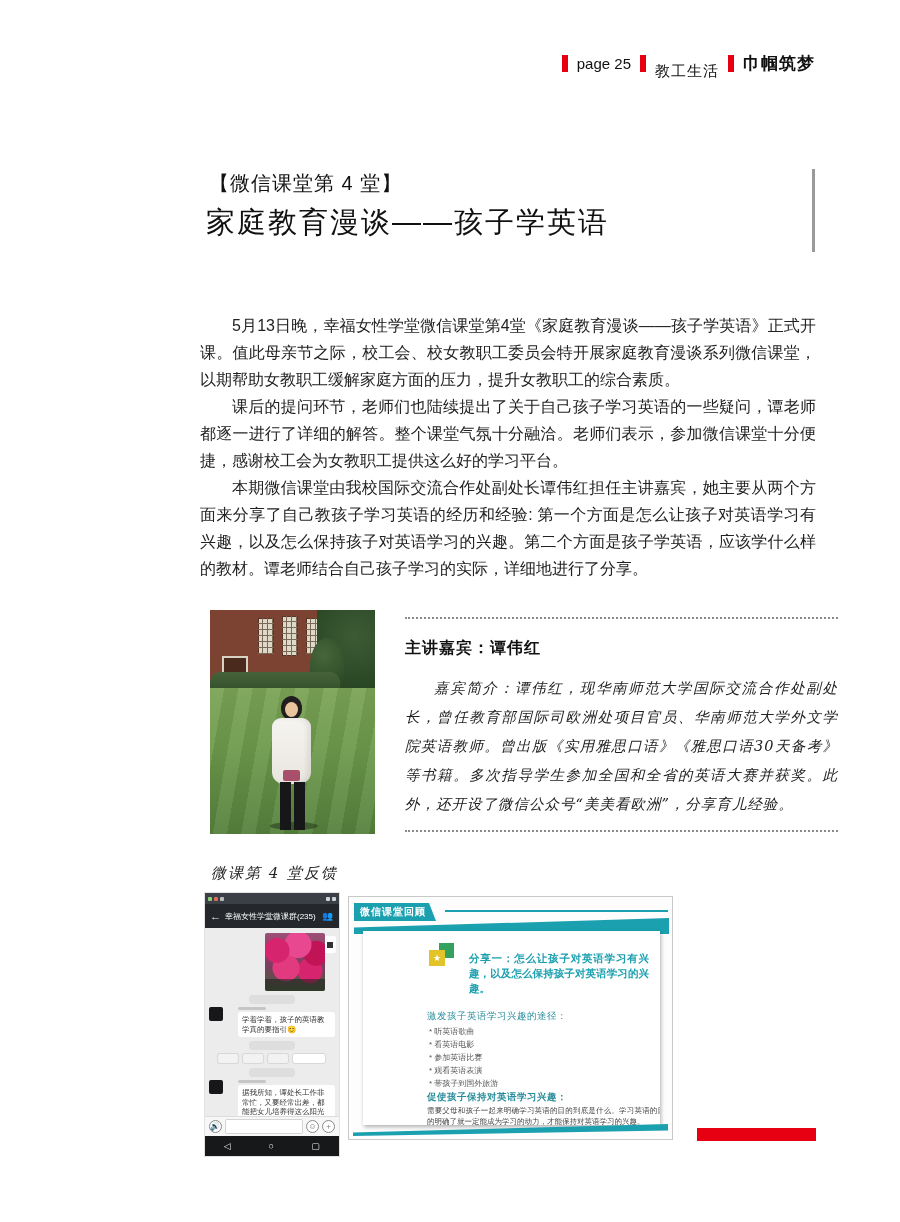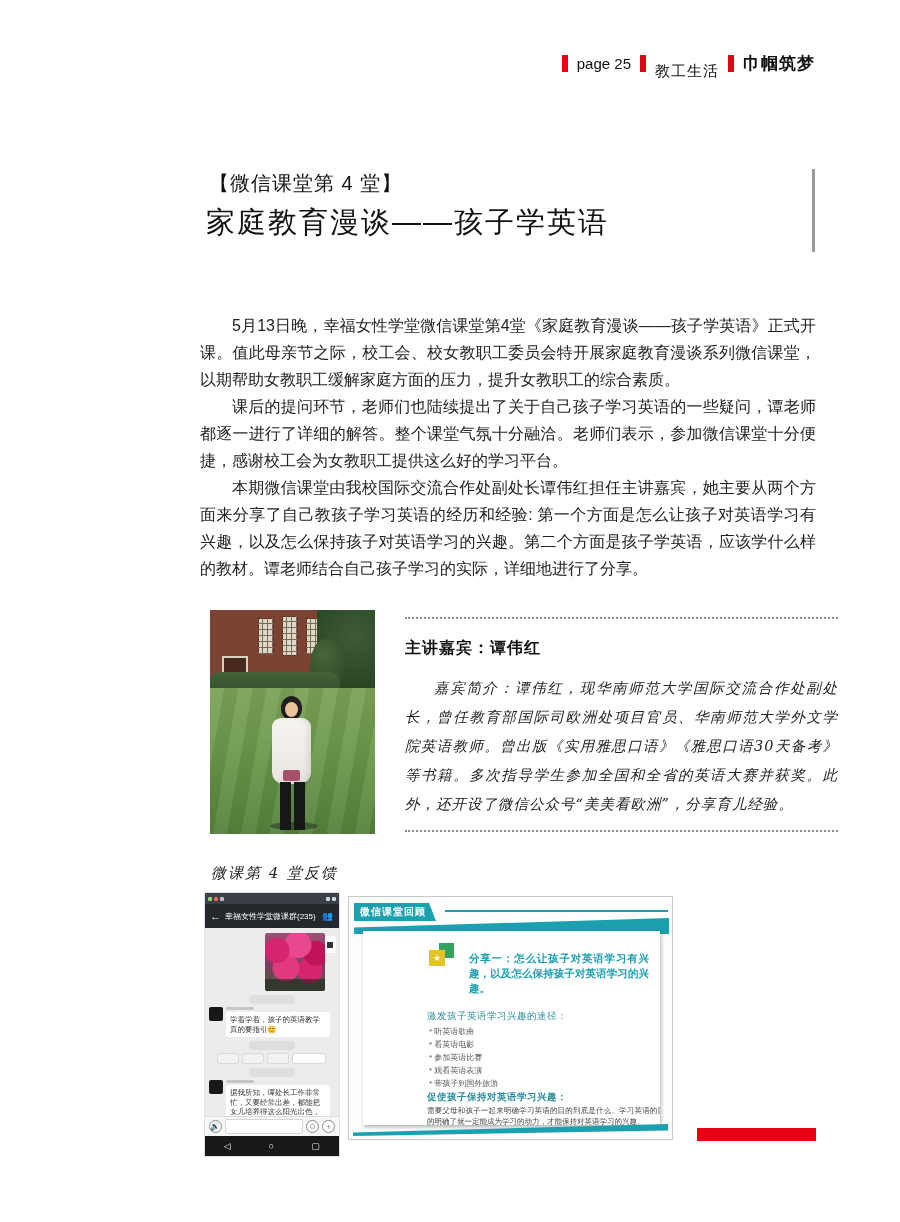--- a/index.html
+++ b/index.html
@@ -76,21 +76,21 @@
       radial-gradient(circle at 55% 20%,#e8488f 0 13px,transparent 14px),
       radial-gradient(circle at 85% 35%,#c01457 0 12px,transparent 13px),
       radial-gradient(circle at 35% 60%,#e23a7f 0 13px,transparent 14px),
       radial-gradient(circle at 75% 65%,#d6256e 0 12px,transparent 13px),
       linear-gradient(180deg,#9d4f75 0%,#7e3c60 55%,#44603a 100%);}
   .flower-caption{position:absolute;left:0;right:0;bottom:0;height:12px;background:rgba(30,30,30,.55);}
   .chat-thumb{position:absolute;right:3px;top:8px;width:12px;height:17px;background:#fff;border-radius:2px;
     display:flex;align-items:center;justify-content:center;}
   .chat-thumb i{width:6px;height:6px;background:#333;}
   .pill{width:46px;height:9px;background:#dedede;border-radius:4px;margin:4px auto 3px;}
-  .msg{display:flex;gap:3px;align-items:flex-start;margin:1px 0;}
+  .msg{display:flex;gap:15px;align-items:flex-start;margin:1px 0;}
   .avatar{width:14px;height:14px;background:#17171a;border-radius:2px;flex:0 0 auto;}
   .msg-col{display:flex;flex-direction:column;gap:2px;}
   .name-bar{width:28px;height:3px;background:#c6c6c6;border-radius:2px;}
   .bubble{max-width:96px;background:#fff;border-radius:3px;padding:3px 4px;font-size:7.5px;line-height:9.5px;color:#333;}
   .voice-row{display:flex;gap:3px;margin:2px 0 1px 8px;align-items:center;}
   .v-item{width:22px;height:11px;background:#f2f2f2;border-radius:3px;box-shadow:inset 0 0 0 1px #d8d8d8;}
   .v-item.wide{width:34px;background:#fff;}
   .p-input{height:19px;background:#f7f7f7;border-top:1px solid #dcdcdc;display:flex;align-items:center;padding:0 4px;gap:3px;}
   .p-ic{width:13px;height:13px;border:1px solid #8a8a8a;border-radius:50%;display:flex;align-items:center;justify-content:center;
         font-size:8px;color:#777;line-height:1;box-sizing:border-box;background:#fff;}

